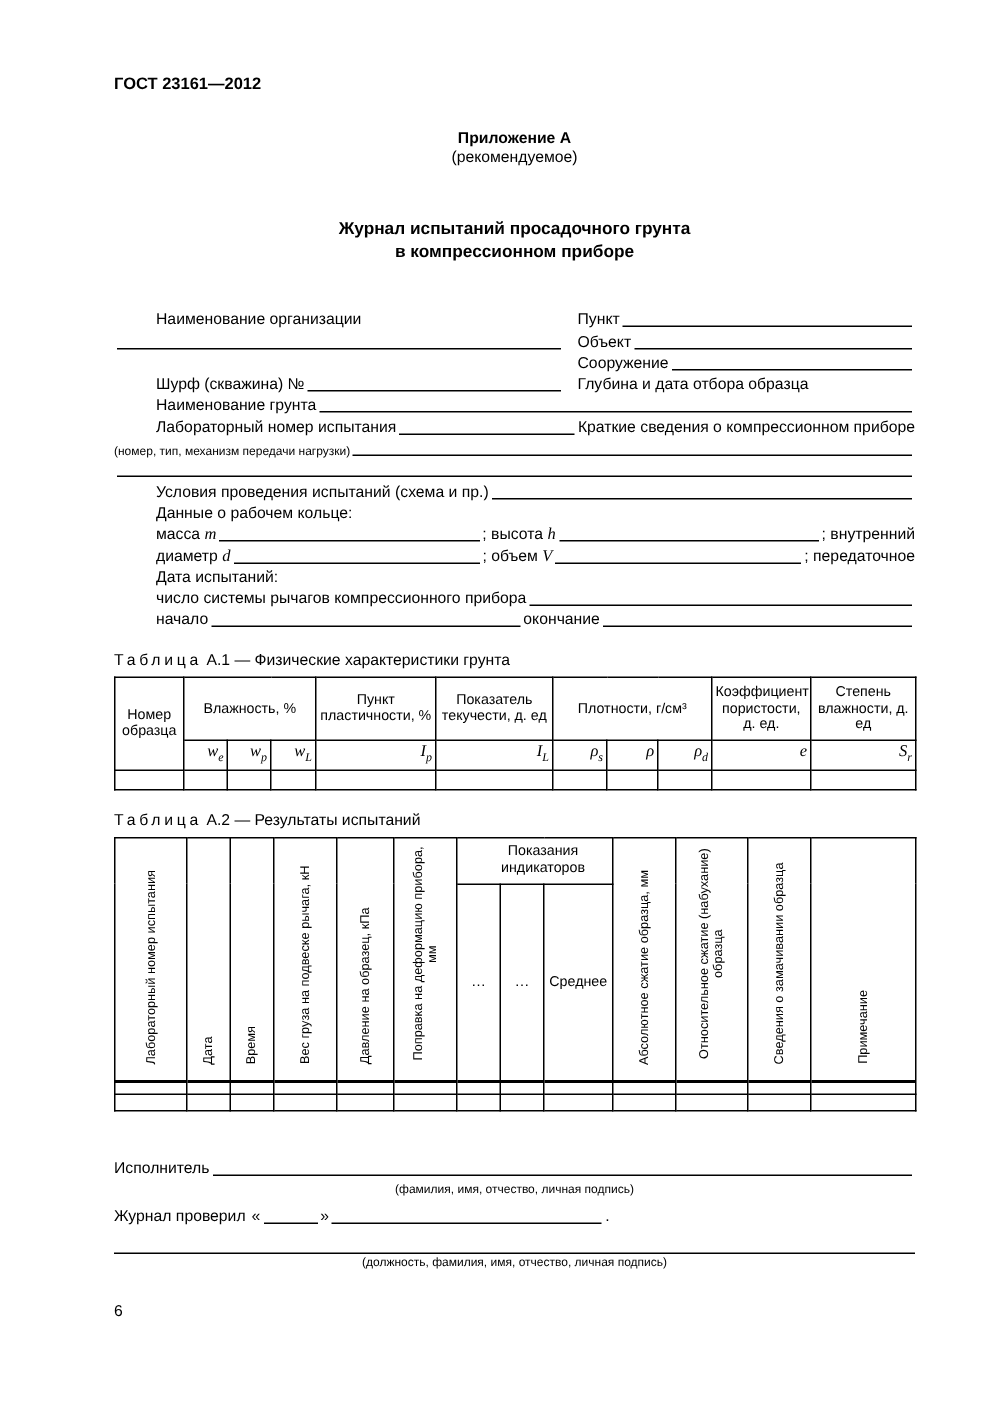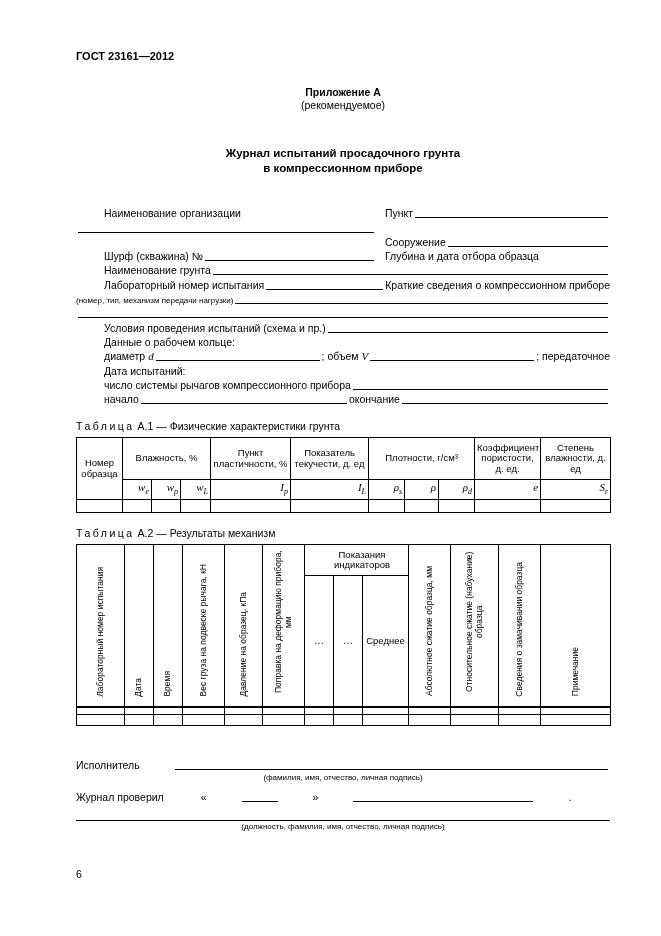--- a/index.html
+++ b/index.html
@@ -42,21 +42,21 @@
   .ta2 .ghead { height: 30px; padding-left: 13px; }
   .vcell { vertical-align: bottom; padding: 3px 1px 7px 1px; }
   .vtext { display: inline-block; writing-mode: vertical-rl; transform: rotate(180deg); font-size: 8.5px; line-height: 9.5px; max-height: 148px; }
   .subrow td { height: 126px; }
   .dots { font-size: 10px; }
   .hb { border-bottom: 2px solid #000; }
   .ta2 .emptyrow1 td { height: 8px; }
   .ta2 .emptyrow2 td { height: 11px; }
 
   .footer { margin-top: 32px; font-size: 10.5px; }
-  .exec-row, .check-row { display: flex; align-items: flex-end; height: 14px; line-height: 13px; white-space: nowrap; gap: 33px; }
+  .exec-row, .check-row { display: flex; align-items: center; height: 14px; line-height: 13px; white-space: nowrap; }
   .check-row { margin-top: 7px; }
   .note-center { font-size: 8px; text-align: center; line-height: 10px; margin-top: 1px; }
   .full-line { border-bottom: 1px solid #000; height: 12px; margin-top: 5px; }
   .page-num { position: absolute; left: 76px; top: 868px; font-size: 10.5px; }
   .dotsp { margin-left: 4px; }
 </style>
 </head>
 <body>
 
 <div class="page">
@@ -82,20 +82,24 @@
       <div class="fcol-r">
         <span>Пункт</span>
         <span class="fill"></span>
       </div>
     </div>
 
     <div class="frow">
       <div class="fcol-l">
         <span class="fill"></span>
       </div>
+      <div class="fcol-r">
+        <span>Объект</span>
+        <span class="fill"></span>
+      </div>
     </div>
 
     <div class="frow">
       <div class="fcol-l"></div>
       <div class="fcol-r">
         <span>Сооружение</span>
         <span class="fill"></span>
       </div>
     </div>
 
@@ -131,20 +135,29 @@
 
     <div class="frow">
       <span class="ind">Условия проведения испытаний (схема и пр.)</span>
       <span class="fill"></span>
     </div>
 
     <div class="frow">
       <span class="ind">Данные о рабочем кольце:</span>
     </div>
 
+    <div class="frow">
+      <span class="ind">масса</span>
+      <i class="var">m</i>
+      <span class="fill"></span>
+      <span>; высота</span>
+      <i class="var">h</i>
+      <span class="fill"></span>
+      <span>; внутренний</span>
+    </div>
 
     <div class="frow">
       <span class="ind">диаметр</span>
       <i class="var">d</i>
       <span class="fill"></span>
       <span>; объем</span>
       <i class="var">V</i>
       <span class="fill"></span>
       <span>; передаточное</span>
     </div>
@@ -218,21 +231,21 @@
           <td></td>
           <td></td>
           <td></td>
           <td></td>
       </tr>
     </tbody>
   </table>
 
   <div class="tcap">
     <span class="spaced">Таблица</span>
-    <span>А.2 — Результаты механизм</span>
+    <span>А.2 — Результаты испытаний</span>
   </div>
 
   <table class="ta2">
     <colgroup>
       <col style="width:48px">
         <col style="width:29px">
         <col style="width:29px">
         <col style="width:42px">
       <col style="width:38px">
         <col style="width:42px">

